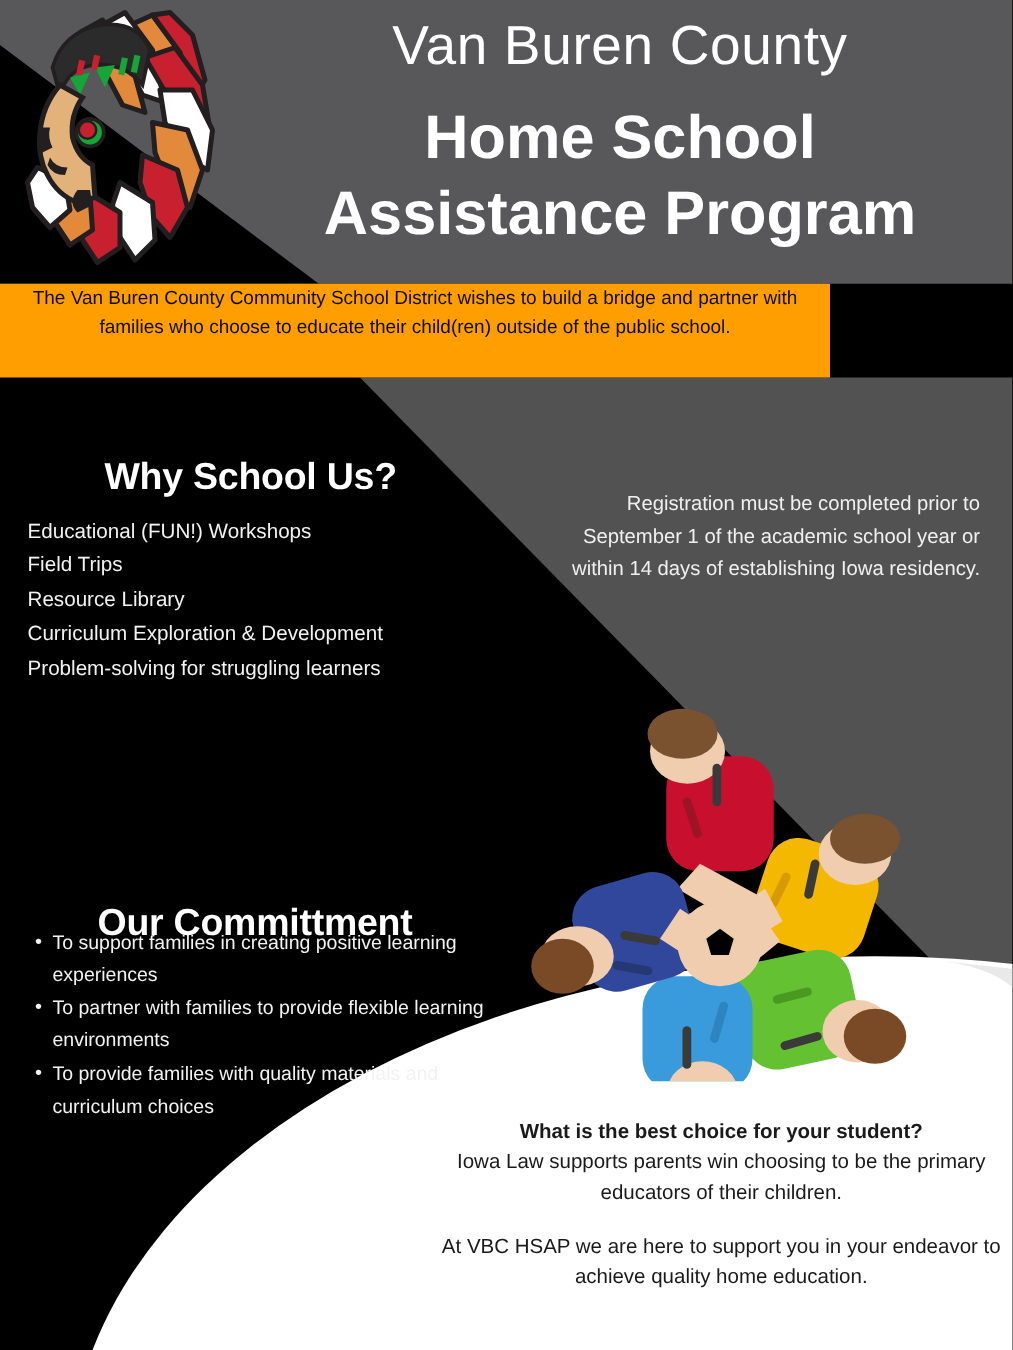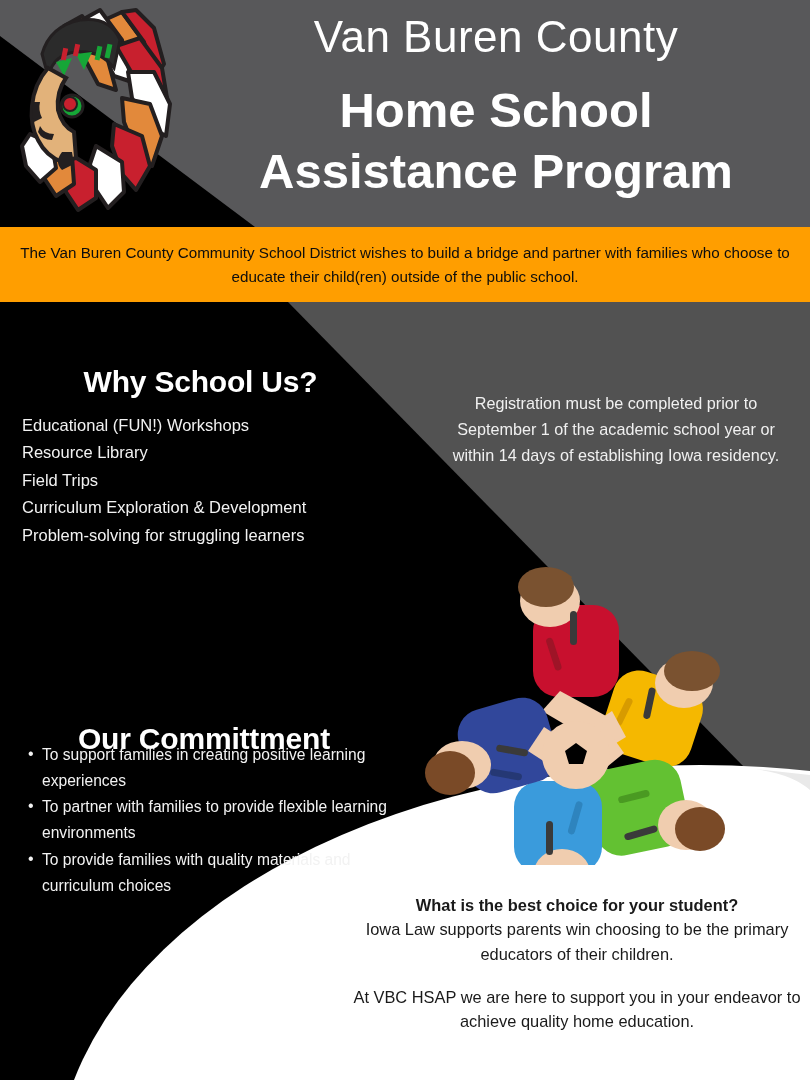--- a/index.html
+++ b/index.html
@@ -29,23 +29,23 @@
     letter-spacing:0px;
     margin-top:20px;
   }
   .title-3{
     color:#ffffff;font-size:49px;font-weight:bold;line-height:1.3;
     letter-spacing:0px;
   }
 
   
   .band{
-    position:absolute;left:0;top:227px;width:810px;height:75px;
+    position:absolute;left:0;top:227px;width:664px;height:75px;
     background:#FF9E00;
-    display:flex;align-items:center;justify-content:center;
+    display:flex;justify-content:center;
   }
   .band-text{
     color:#0d0d0d;font-size:15.2px;line-height:1.52;text-align:center;
     padding:0 12px;max-width:790px;
   }
 
   
   .why-head{
     position:absolute;left:38px;top:365px;width:325px;
     color:#fff;font-size:30px;font-weight:bold;text-align:center;
@@ -70,21 +70,21 @@
   .commit-list li{
     position:relative;padding-left:16px;margin-bottom:1px;
   }
   .commit-list li .dot{
     position:absolute;left:2px;top:-1px;font-size:16px;line-height:1.65;
   }
 
   
   .reg-text{
     position:absolute;left:448px;top:390px;width:336px;
-    color:#f0f0f0;font-size:16.2px;line-height:1.62;text-align:center;
+    color:#f0f0f0;font-size:16.2px;line-height:1.62;text-align:right;
   }
 
   
   .people{position:absolute;left:416px;top:565px;width:320px;height:300px;}
 
   
   .bottom-text{
     position:absolute;left:352px;top:893px;width:450px;
     color:#1a1a1a;font-size:16.4px;line-height:1.48;text-align:center;
   }
@@ -162,22 +162,22 @@
     </div>
   </div>
 
   <div class="band">
     <div class="band-text">The Van Buren County Community School District wishes to build a bridge and partner with families who choose to educate their child(ren) outside of the public school.</div>
   </div>
 
   <div class="why-head">Why School Us?</div>
   <div class="why-list">
     <div>Educational (FUN!) Workshops</div>
+    <div>Field Trips</div>
     <div>Resource Library</div>
-    <div>Field Trips</div>
     <div>Curriculum Exploration &amp; Development</div>
     <div>Problem-solving for struggling learners</div>
   </div>
 
   <div class="reg-text">Registration must be completed prior to September 1 of the academic school year or within 14 days of establishing Iowa residency.</div>
 
   <div class="commit-head">Our Committment</div>
   <ul class="commit-list">
     <li>
       <span class="dot">•</span>

